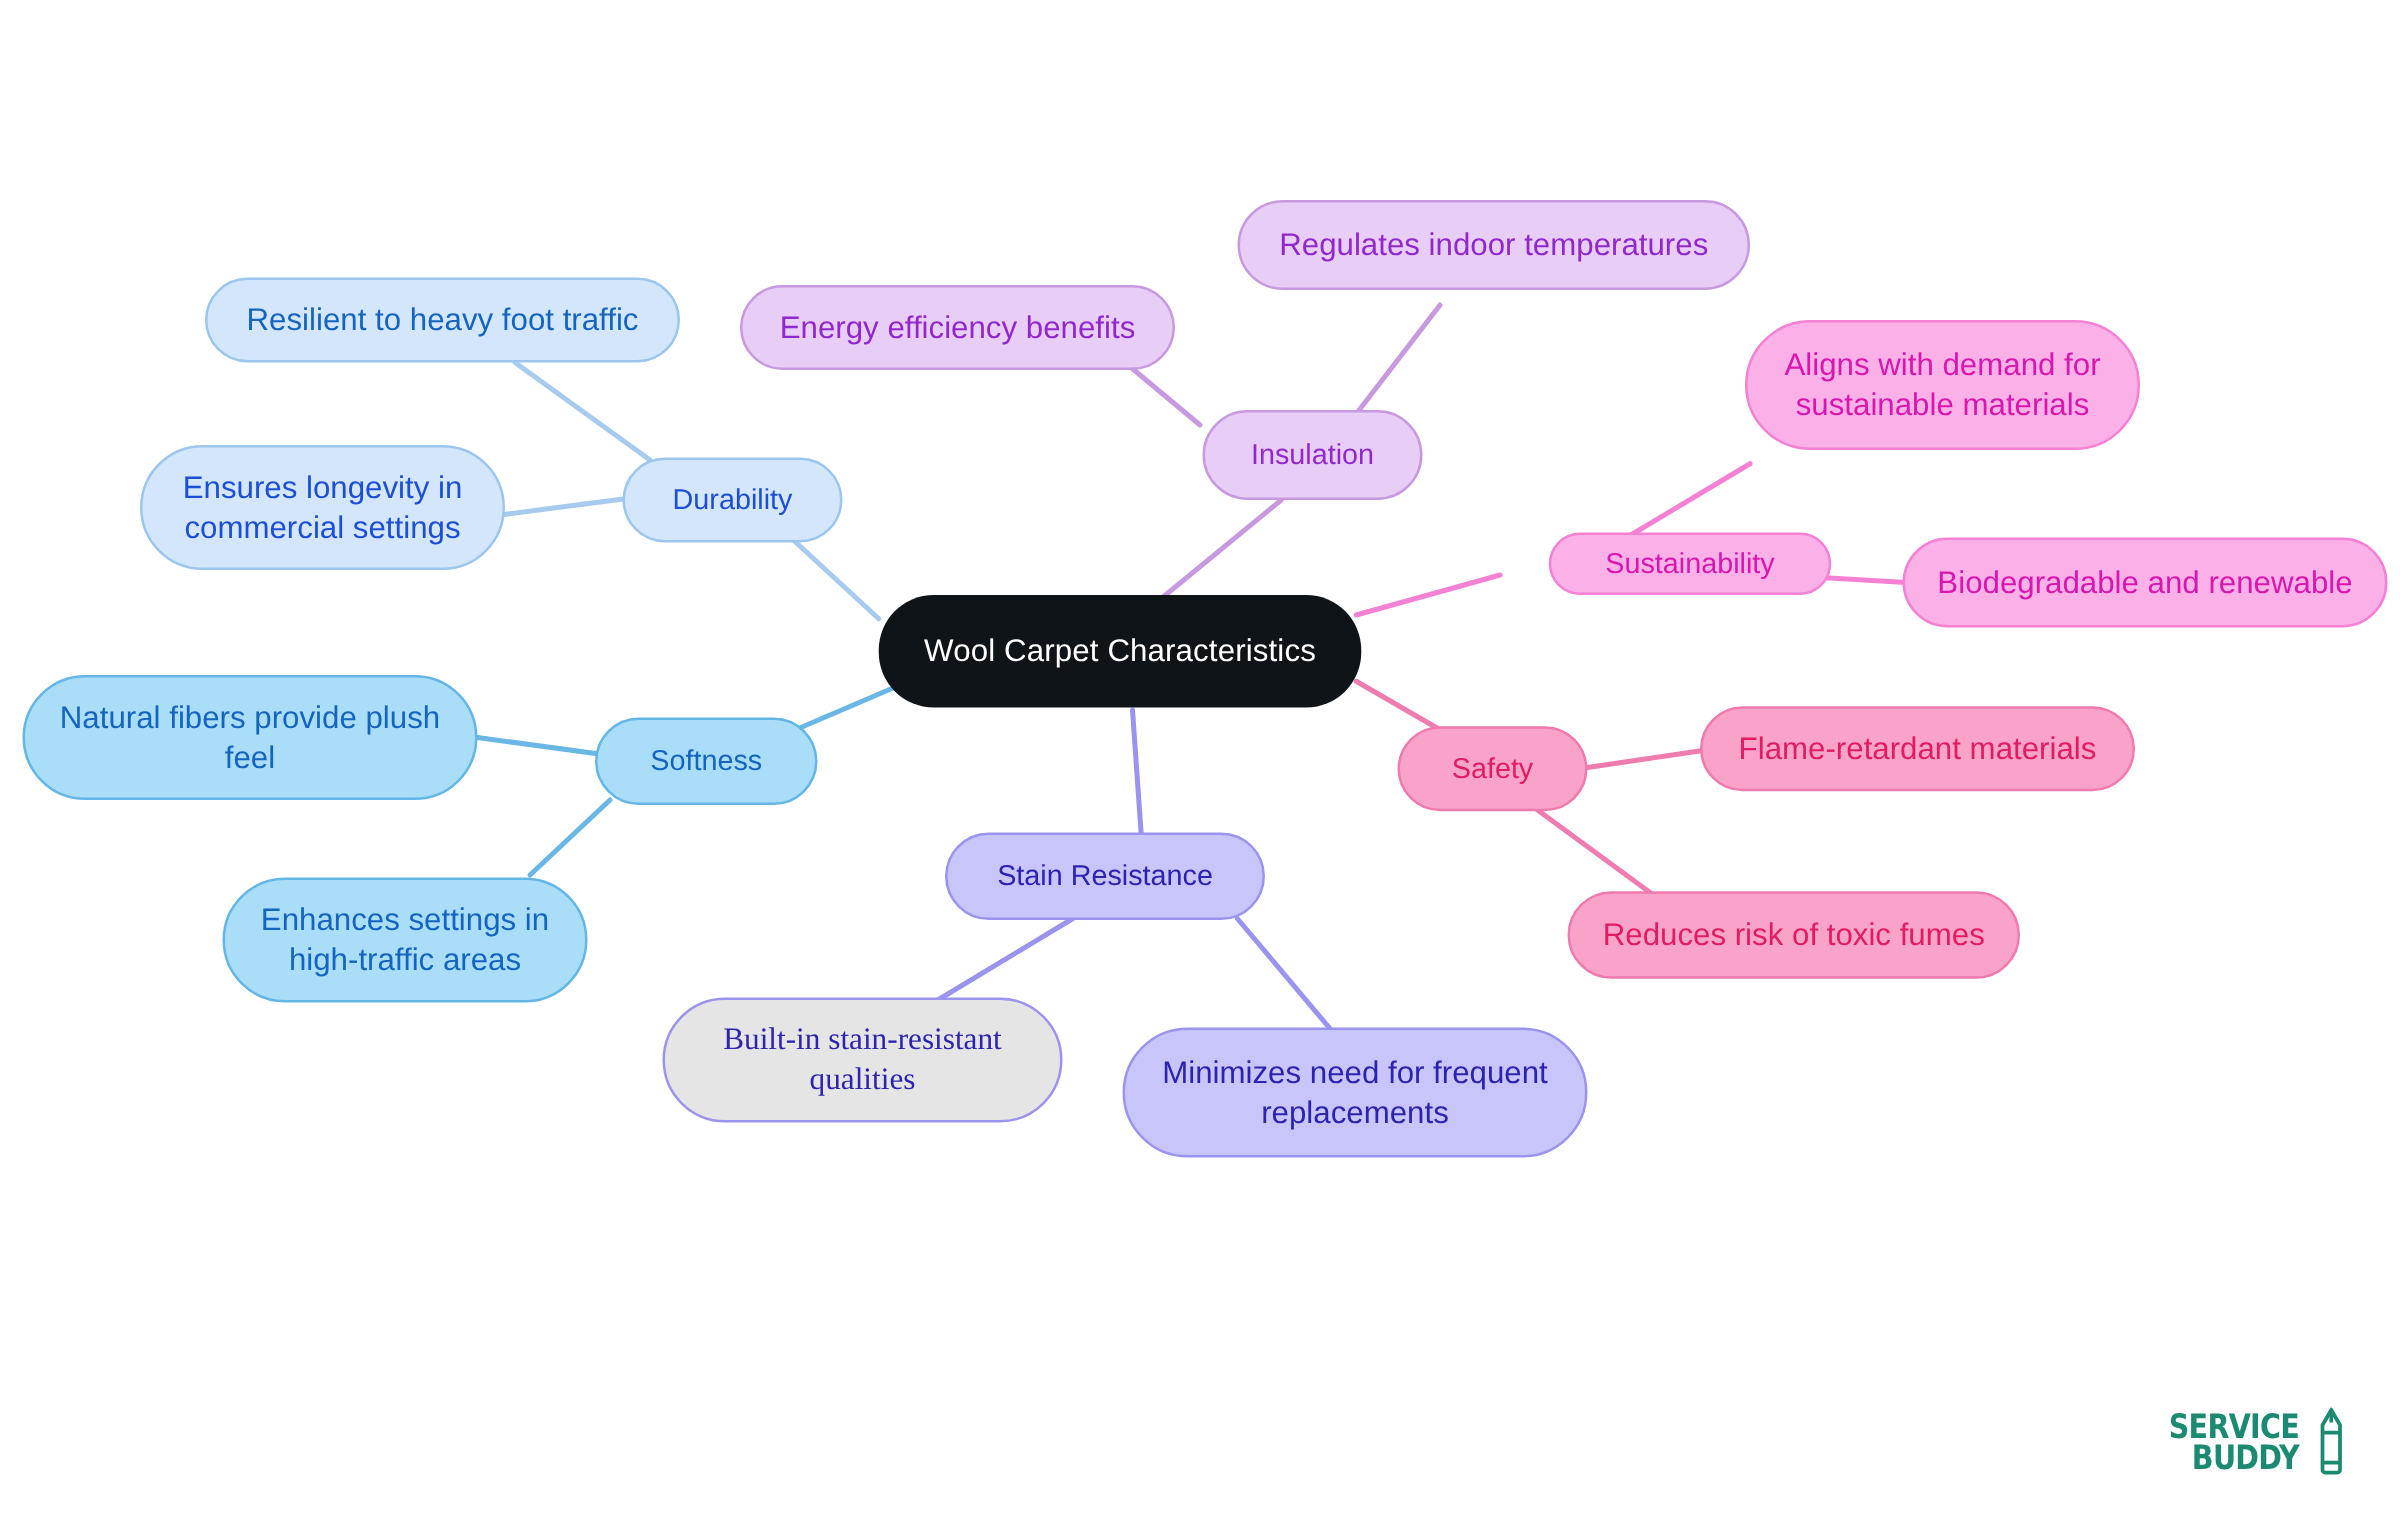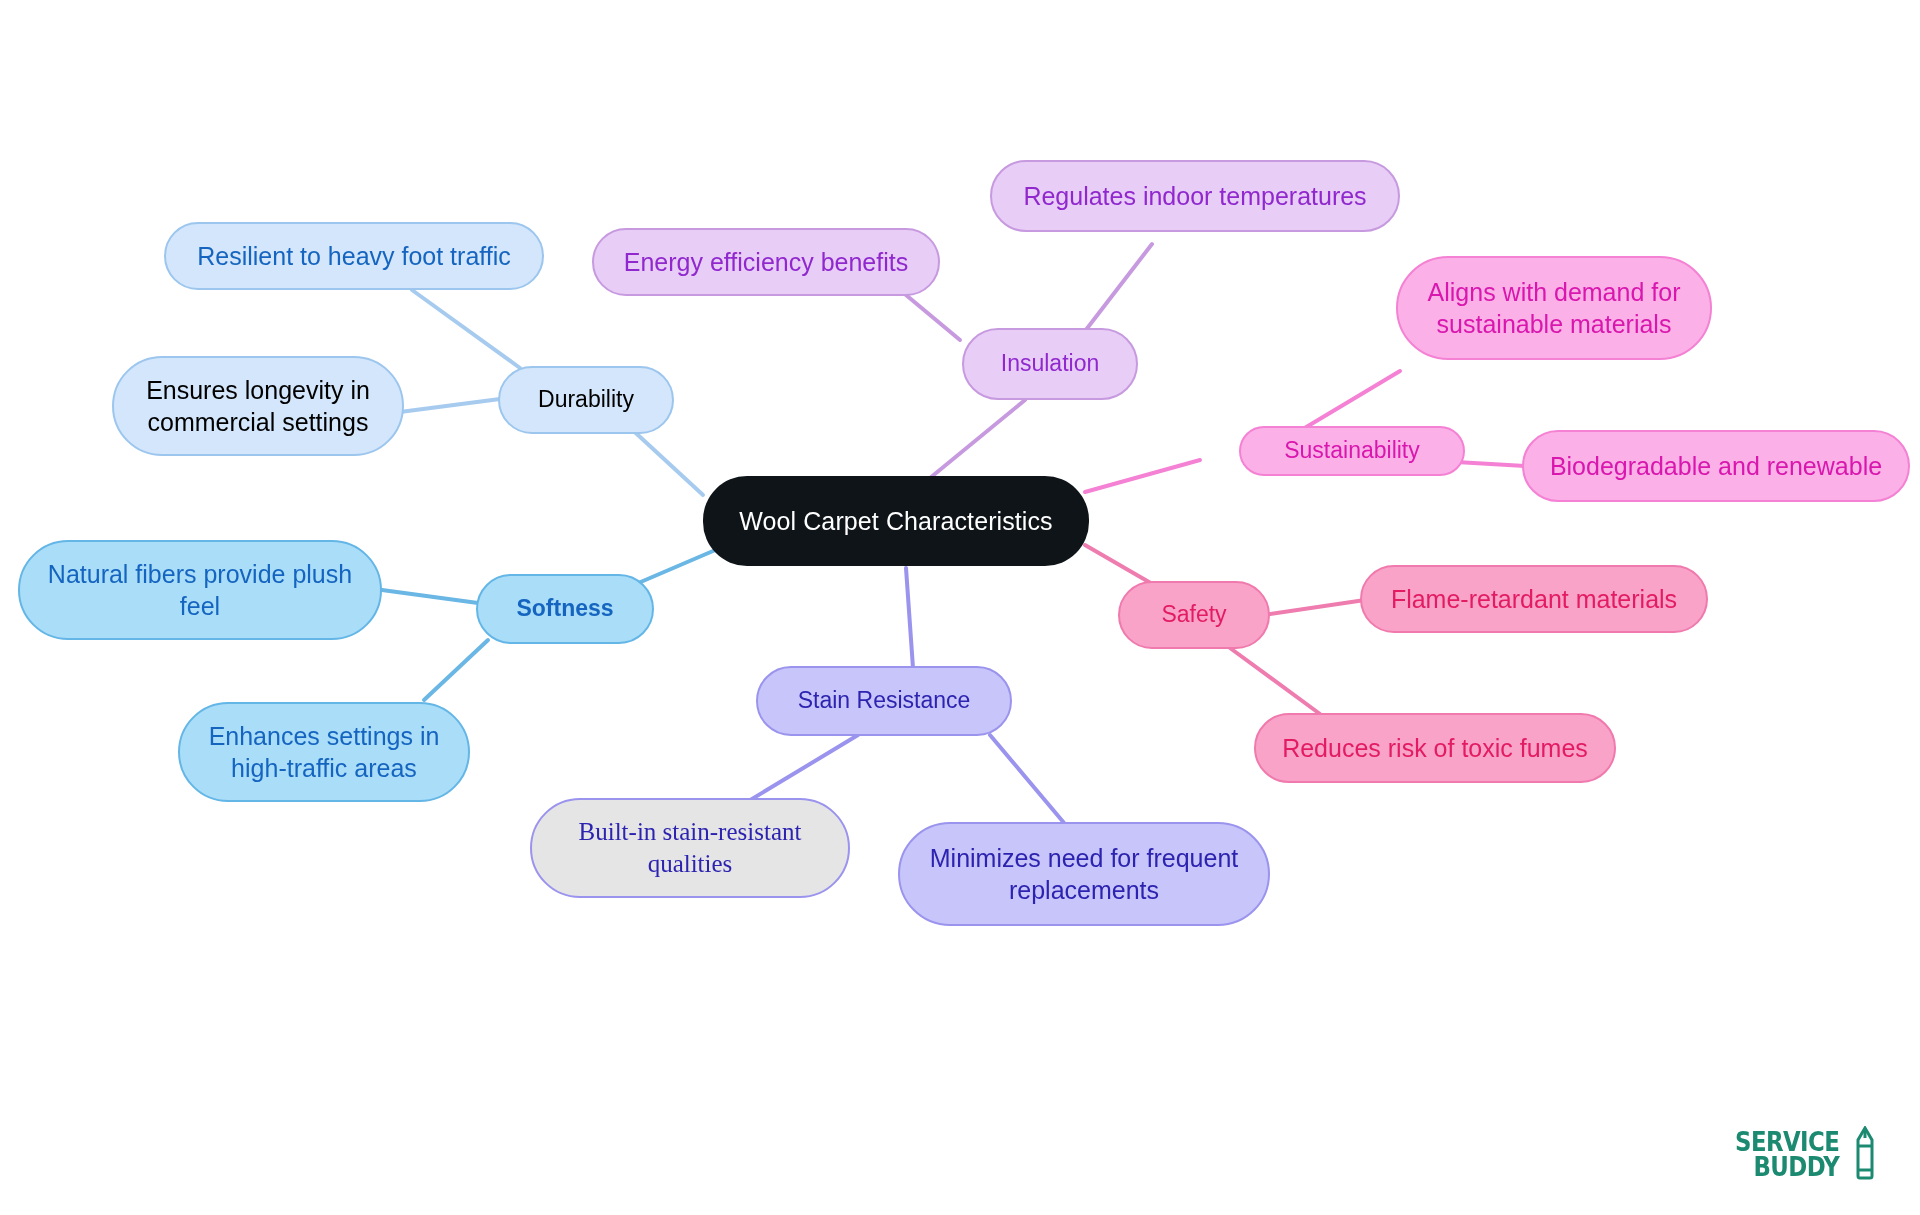--- a/index.html
+++ b/index.html
@@ -125,25 +125,25 @@
 
     <path d="M 720 548 L 580 608" stroke="#6ab6e4" stroke-width="4" fill="none" stroke-linecap="round"></path>
 
     <path d="M 478 603 L 382 590" stroke="#6ab6e4" stroke-width="4" fill="none" stroke-linecap="round"></path>
 
     <path d="M 488 640 L 424 700" stroke="#6ab6e4" stroke-width="4" fill="none" stroke-linecap="round"></path>
   </svg>
 
   <div class="node root" style="left:703px; top:476px; width:386px; height:90px;">Wool Carpet Characteristics</div>
 
-  <div class="node branch" style="left:498px; top:366px; width:176px; height:68px; background:#d3e6fb; border-color:#9cc6ee; color:#000000;">Durability</div>
+  <div class="node branch" style="left:498px; top:366px; width:176px; height:68px; background:#d3e6fb; border-color:#9cc6ee; color:#1d4ed8;">Durability</div>
 
   <div class="node leaf" style="left:164px; top:222px; width:380px; height:68px; background:#d3e6fb; border-color:#9cc6ee; color:#1565c0;">Resilient to heavy foot traffic</div>
 
-  <div class="node leaf" style="left:112px; top:356px; width:292px; height:100px; background:#d3e6fb; border-color:#9cc6ee; color:#000000;">Ensures longevity in
+  <div class="node leaf" style="left:112px; top:356px; width:292px; height:100px; background:#d3e6fb; border-color:#9cc6ee; color:#1d4ed8;">Ensures longevity in
 commercial settings</div>
 
   <div class="node branch" style="left:962px; top:328px; width:176px; height:72px; background:#e8cdf7; border-color:#c79ae0; color:#9028ce;">Insulation</div>
 
   <div class="node leaf" style="left:592px; top:228px; width:348px; height:68px; background:#e8cdf7; border-color:#c79ae0; color:#9028ce;">Energy efficiency benefits</div>
 
   <div class="node leaf" style="left:990px; top:160px; width:410px; height:72px; background:#e8cdf7; border-color:#c79ae0; color:#9028ce;">Regulates indoor temperatures</div>
 
   <div class="node branch" style="left:1239px; top:426px; width:226px; height:50px; background:#fbb1e7; border-color:#f481d4; color:#d916ae;">Sustainability</div>
 
@@ -159,21 +159,21 @@
   <div class="node leaf" style="left:1254px; top:713px; width:362px; height:70px; background:#f9a3c9; border-color:#f07aad; color:#e31b62;">Reduces risk of toxic fumes</div>
 
   <div class="node branch" style="left:756px; top:666px; width:256px; height:70px; background:#c7c5f9; border-color:#9b94ee; color:#2c23b0;">Stain Resistance</div>
 
   <div class="node leaf" style="left:530px; top:798px; width:320px; height:100px; background:#e5e5e5; border-color:#9b94ee; color:#2c23b0;font-family:Liberation Serif, serif;">Built-in stain-resistant
 qualities</div>
 
   <div class="node leaf" style="left:898px; top:822px; width:372px; height:104px; background:#c7c5f9; border-color:#9b94ee; color:#2c23b0;">Minimizes need for frequent
 replacements</div>
 
-  <div class="node branch" style="left:476px; top:574px; width:178px; height:70px; background:#a9ddf8; border-color:#64b6e6; color:#1565c0;font-weight:bold;">Softness</div>
+  <div class="node branch" style="left:476px; top:574px; width:178px; height:70px; background:#a9ddf8; border-color:#64b6e6; color:#1565c0;">Softness</div>
 
   <div class="node leaf" style="left:18px; top:540px; width:364px; height:100px; background:#a9ddf8; border-color:#64b6e6; color:#1565c0;">Natural fibers provide plush
 feel</div>
 
   <div class="node leaf" style="left:178px; top:702px; width:292px; height:100px; background:#a9ddf8; border-color:#64b6e6; color:#1565c0;">Enhances settings in
 high-traffic areas</div>
 
   <div id="logo">
     <div class="logo-words">
       <span>SERVICE</span>

